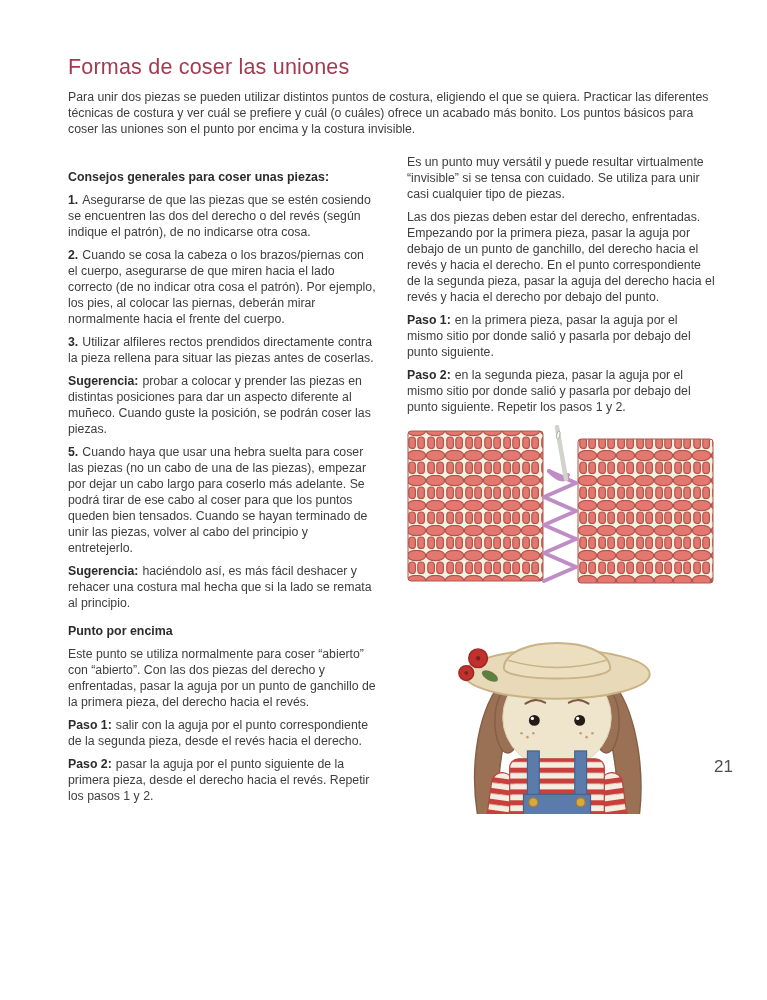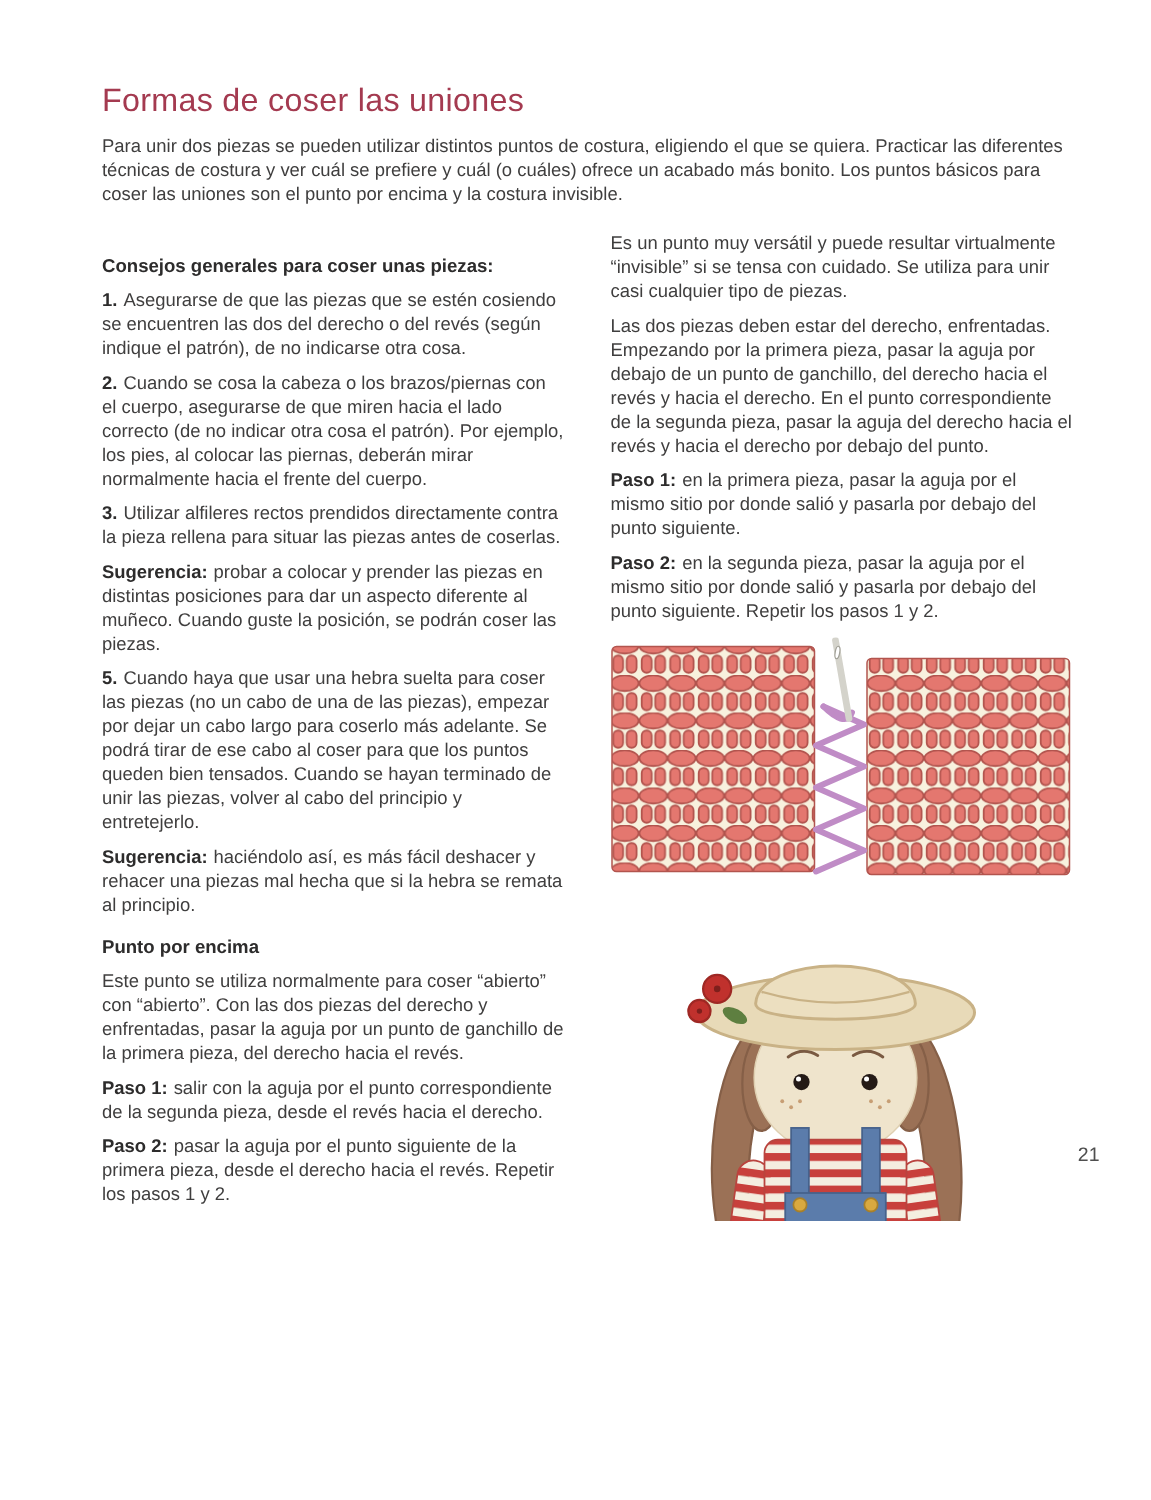--- a/index.html
+++ b/index.html
@@ -19,42 +19,42 @@
   .col h3 { font-size:12.4px; font-weight:700; color:#2d2c2c; margin:16px 0 8px 0; }
   .col p { font-size:12.3px; line-height:16px; margin:0 0 7px 0; }
   .lead { font-weight:700; color:#2d2c2c; margin-right:4px; }
   .subhead { margin-top:13px !important; }
   figure { margin:0; }
   .fig-overcast { margin:12px 0 0 30px; }
   .fig-invisible { margin:10px 0 4px 0; }
   .fig-doll { margin:16px 0 0 0; }
   .pagenum {
     position:absolute; right:34px; bottom:37px;
-    font-size:13px; color:#4f4f4f;
+    font-size:17px; color:#4f4f4f;
   }
 </style>
 </head>
 <body>
 
 <div class="page">
   <div class="content">
     <h1 class="title">Formas de coser las uniones</h1>
     <p class="intro">Para unir dos piezas se pueden utilizar distintos puntos de costura, eligiendo el que se quiera. Practicar las diferentes técnicas de costura y ver cuál se prefiere y cuál (o cuáles) ofrece un acabado más bonito. Los puntos básicos para coser las uniones son el punto por encima y la costura invisible.</p>
 
     <div class="columns">
 
       <div class="col">
         <h3>Consejos generales para coser unas piezas:</h3>
 
         <p><span class="lead">1.</span><span>Asegurarse de que las piezas que se estén cosiendo se encuentren las dos del derecho o del revés (según indique el patrón), de no indicarse otra cosa.</span></p>
         <p><span class="lead">2.</span><span>Cuando se cosa la cabeza o los brazos/piernas con el cuerpo, asegurarse de que miren hacia el lado correcto (de no indicar otra cosa el patrón). Por ejemplo, los pies, al colocar las piernas, deberán mirar normalmente hacia el frente del cuerpo.</span></p>
         <p><span class="lead">3.</span><span>Utilizar alfileres rectos prendidos directamente contra la pieza rellena para situar las piezas antes de coserlas.</span></p>
         <p><span class="lead">Sugerencia:</span><span>probar a colocar y prender las piezas en distintas posiciones para dar un aspecto diferente al muñeco. Cuando guste la posición, se podrán coser las piezas.</span></p>
         <p><span class="lead">5.</span><span>Cuando haya que usar una hebra suelta para coser las piezas (no un cabo de una de las piezas), empezar por dejar un cabo largo para coserlo más adelante. Se podrá tirar de ese cabo al coser para que los puntos queden bien tensados. Cuando se hayan terminado de unir las piezas, volver al cabo del principio y entretejerlo.</span></p>
-        <p><span class="lead">Sugerencia:</span><span>haciéndolo así, es más fácil deshacer y rehacer una piezas mal hecha que si la hebra se remata al principio.</span></p>
+        <p><span class="lead">Sugerencia:</span><span>haciéndolo así, es más fácil deshacer y rehacer una costura mal hecha que si la lado se remata al principio.</span></p>
 
         <h3 class="subhead">Punto por encima</h3>
         <p>Este punto se utiliza normalmente para coser “abierto” con “abierto”. Con las dos piezas del derecho y enfrentadas, pasar la aguja por un punto de ganchillo de la primera pieza, del derecho hacia el revés.</p>
         <p><span class="lead">Paso 1:</span><span>salir con la aguja por el punto correspondiente de la segunda pieza, desde el revés hacia el derecho.</span></p>
         <p><span class="lead">Paso 2:</span><span>pasar la aguja por el punto siguiente de la primera pieza, desde el derecho hacia el revés. Repetir los pasos 1 y 2.</span></p>
 
         <figure class="fig-overcast">
           <svg width="228" height="187" viewBox="0 0 230 195">
             <defs>
               <ellipse id="chA" rx="11" ry="6" fill="#E4776F" stroke="#B2544E" stroke-width="1.3"></ellipse>

